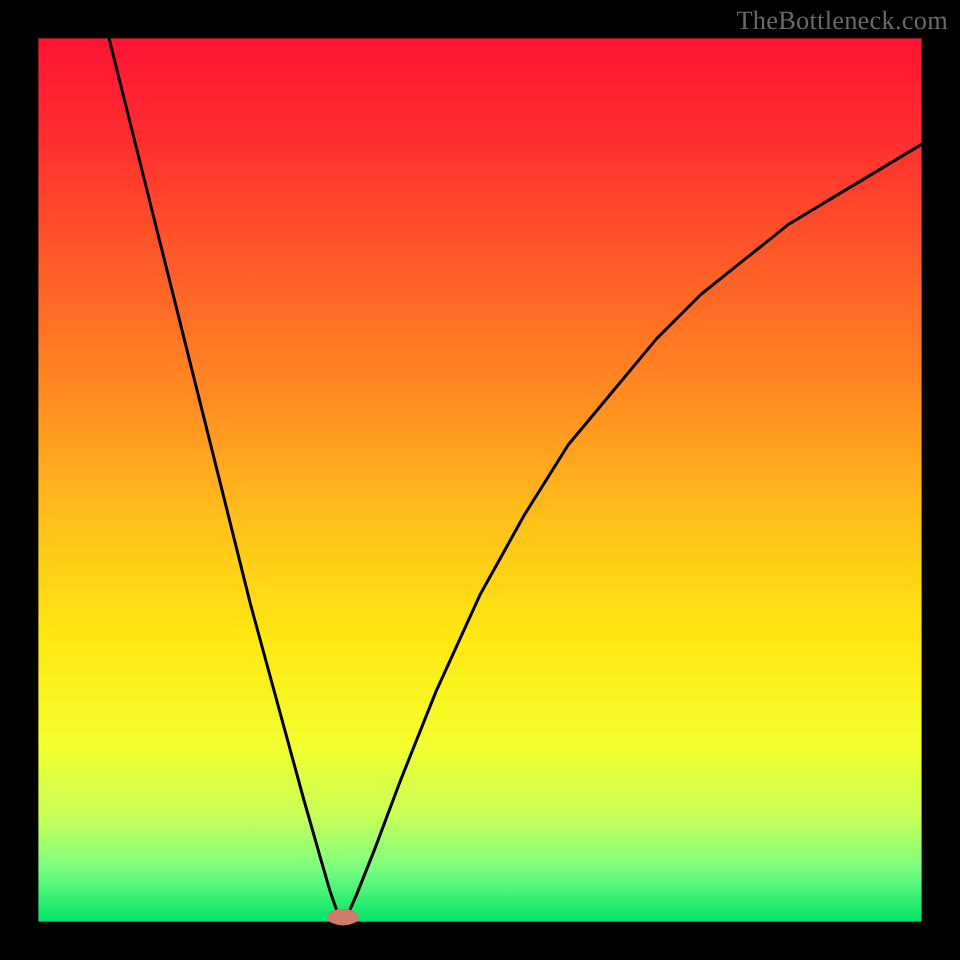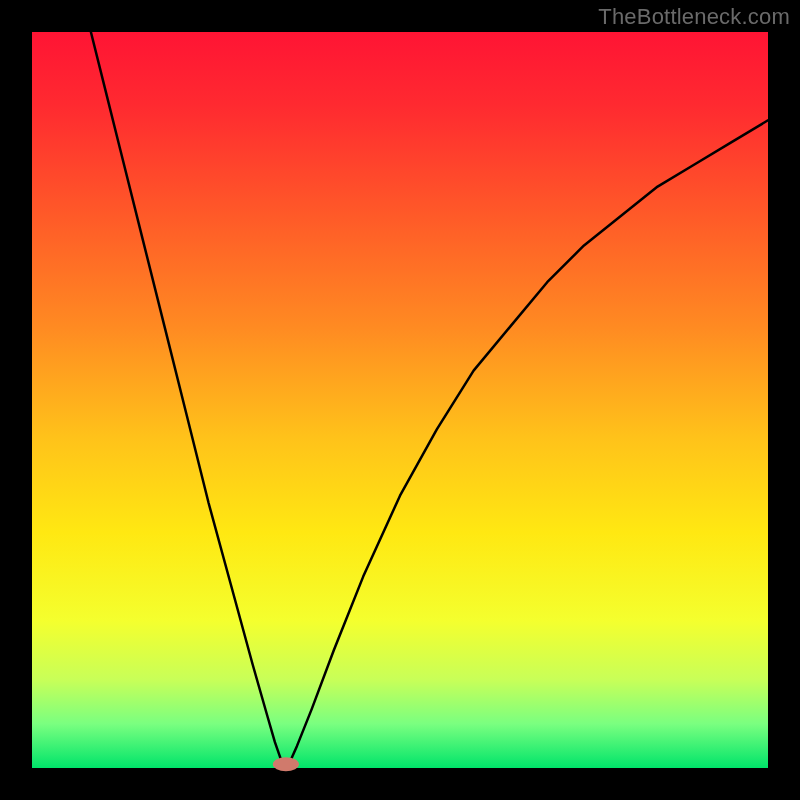--- a/index.html
+++ b/index.html
@@ -21,20 +21,21 @@
   }
   .watermark {
     position: absolute;
     top: 4px;
     right: 10px;
     color: #6a6a6a;
     font-size: 22px;
     font-weight: 400;
     letter-spacing: 0.2px;
     z-index: 20;
+    font-family: Liberation Serif, serif;
   }
   svg {
     position: absolute;
     left: 0;
     top: 0;
   }
 </style>
 </head>
 <body>
 

